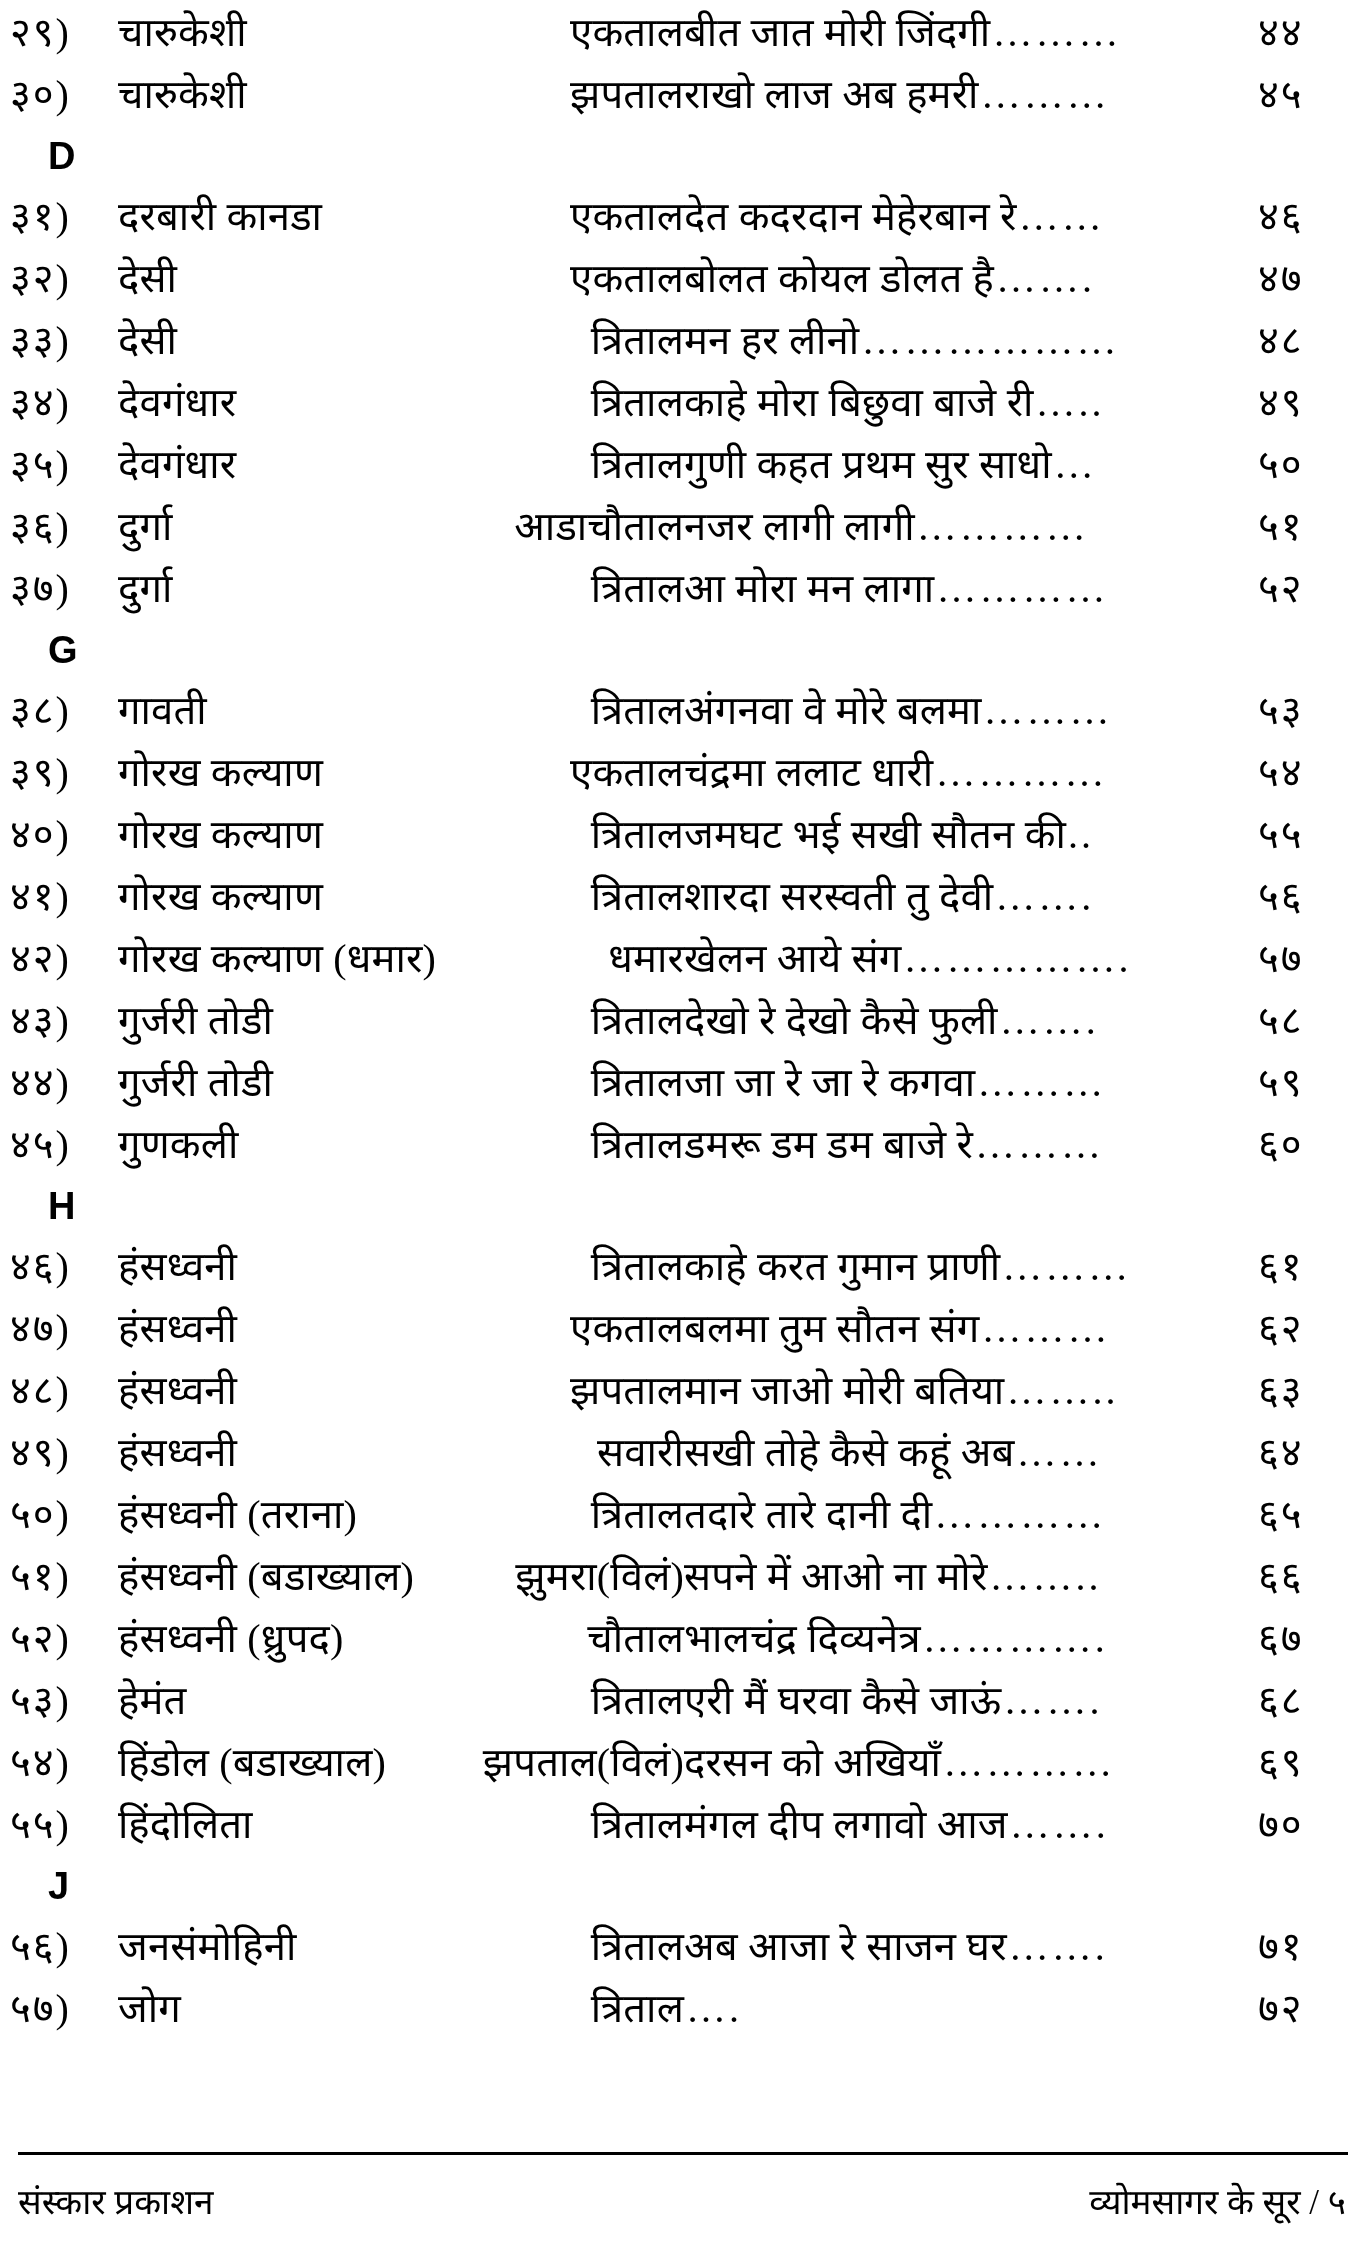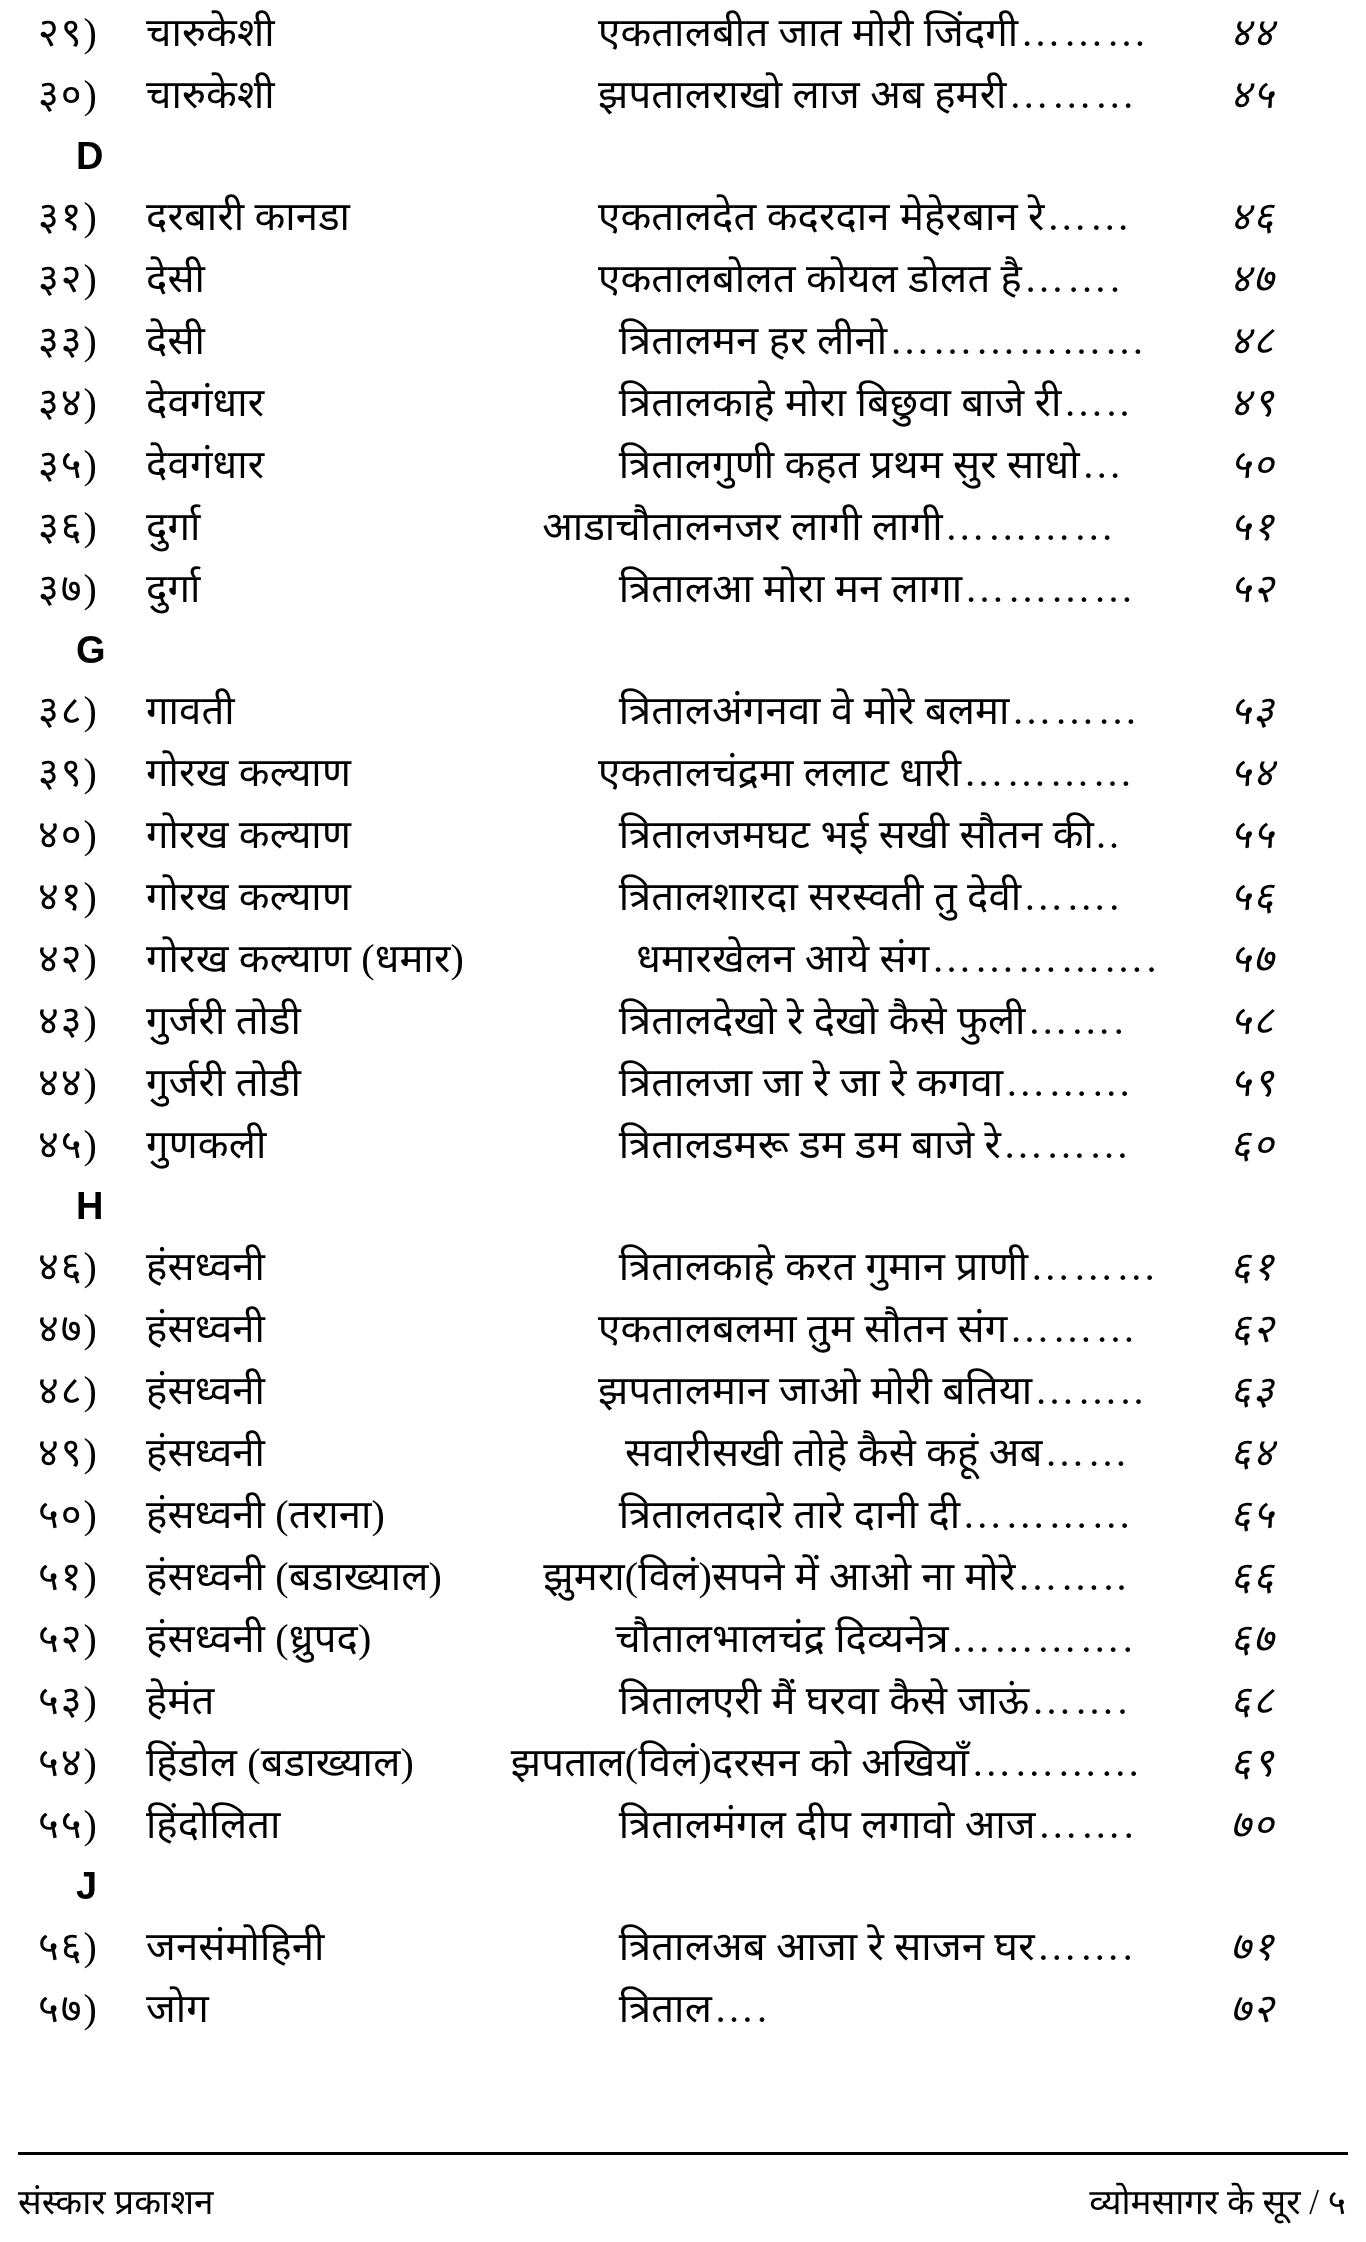--- a/index.html
+++ b/index.html
@@ -14,21 +14,21 @@
     font-family: "Liberation Serif", "DejaVu Serif", serif;
     color: #000000;
     position: relative;
     overflow: hidden;
   }
 
   .page {
     position: relative;
     width: 1366px;
     height: 2242px;
-    padding: 0 34px;
+    padding: 0 6px;
   }
 
   .toc-list {
     position: relative;
     padding-top: 2px;
   }
 
   
   .row {
     display: flex;
@@ -81,21 +81,20 @@
     padding-left: 2px;
     font-size: 40px;
   }
 
   .col-page {
     width: 108px;
     flex: 0 0 108px;
     text-align: left;
     letter-spacing: 2px;
     padding-left: 6px;
-    font-style: italic;
   }
 
   
   .section-head {
     height: 60px;
     line-height: 60px;
     font-family: "Liberation Sans", "DejaVu Sans", sans-serif;
     font-weight: bold;
     font-size: 38px;
     padding-left: 42px;

